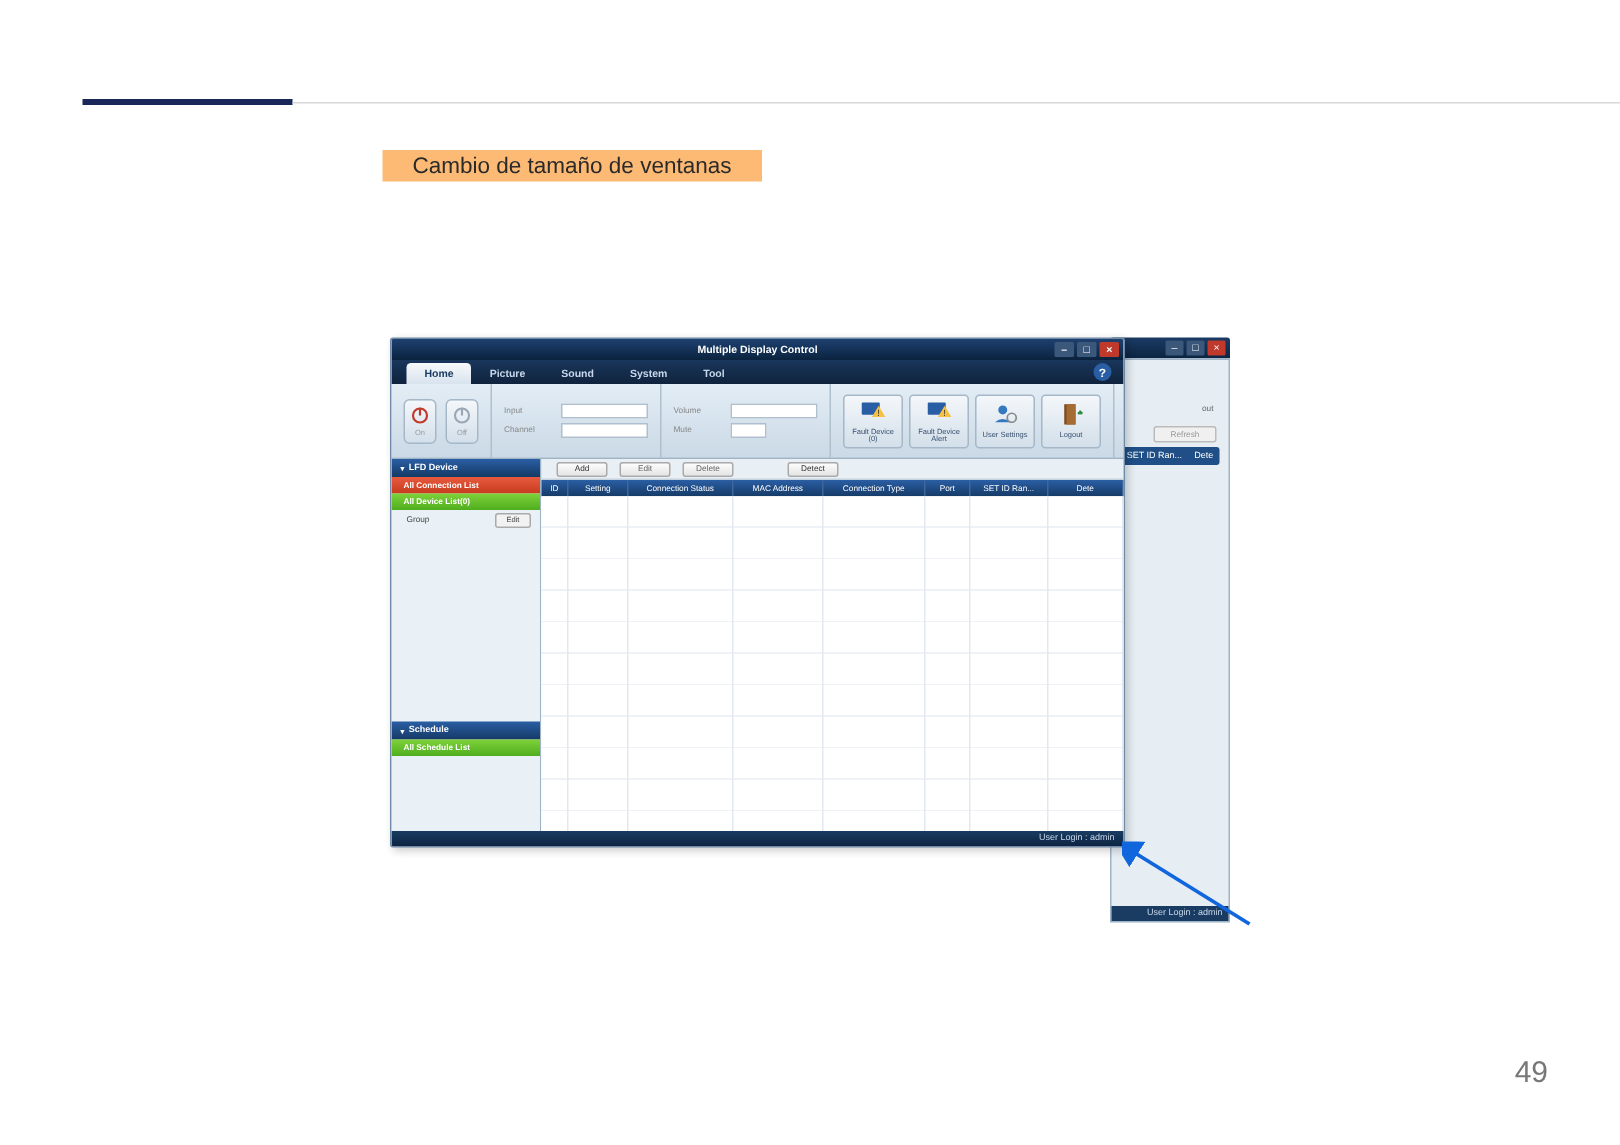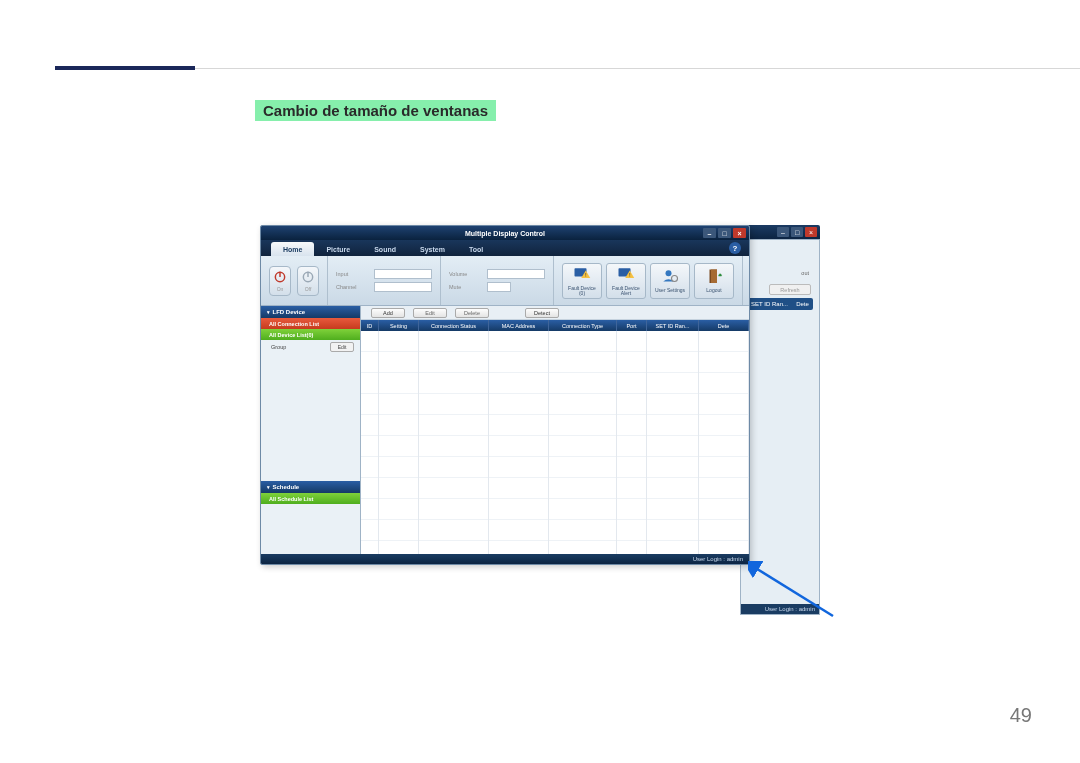--- a/index.html
+++ b/index.html
@@ -42,24 +42,24 @@
   }
   .h1 {
     font-size: 23px;
     font-weight: bold;
     color: #222;
     margin-bottom: 18px;
   }
   .h2 {
     display: inline-block;
     font-size: 15px;
-    font-weight: bold;
+    font-weight: normal;
     color: #2a2a2a;
-    background: #86efac;
-    padding: 2px 8px;
+    background: #fdba74;
+    padding: 2px 20px;
     margin-bottom: 10px;
   }
   .bodytxt {
     font-size: 10.5px;
     color: #222;
     line-height: 1.55;
     margin-bottom: 4px;
   }
 
   

